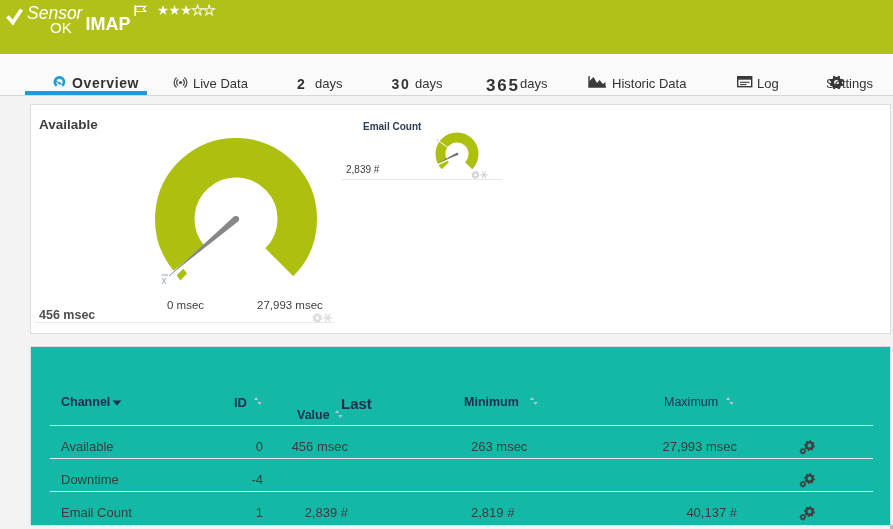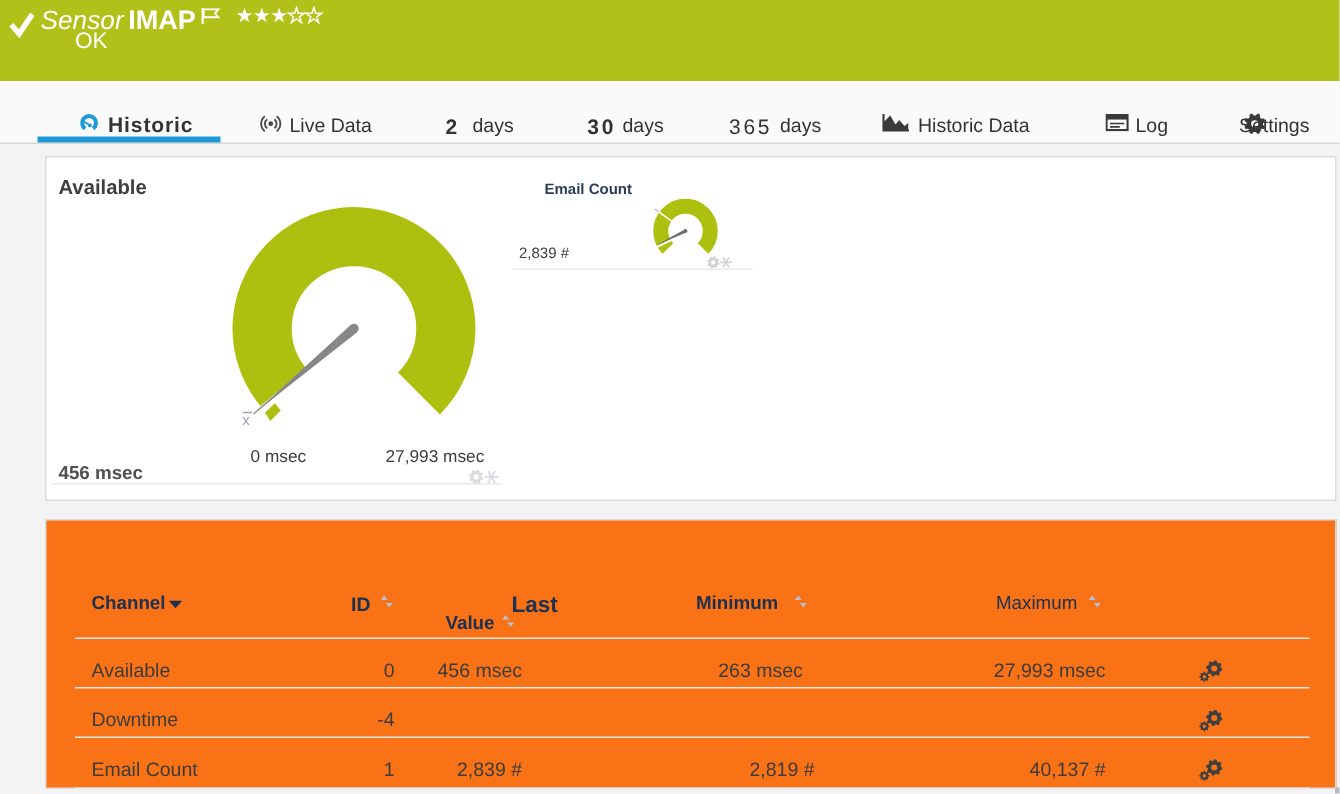--- a/index.html
+++ b/index.html
@@ -6,55 +6,55 @@
 .abs { position:absolute; white-space:nowrap; }
 .ti { position:absolute; }
 .sep { position:absolute; height:1px; background:#e9e9e9; }
 </style></head><body>
 
 <div class="abs" style="left:0;top:0;width:893px;height:54px;background:#b2c01a"></div>
 <svg class="abs" style="left:6px;top:6px" width="17" height="21" viewBox="0 0 17 21">
 <polyline points="1.5,10.5 6.8,16.5 15.5,3.5" fill="none" stroke="#fff" stroke-width="3.6"></polyline>
 </svg>
 <div class="abs" style="left:27px;top:3px;font-size:17.5px;font-style:italic;color:#fff">Sensor</div>
-<div class="abs" style="left:85.5px;top:3px;font-size:18px;font-weight:bold;color:#fff">IMAP</div>
+<div class="abs" style="left:85.5px;top:14px;font-size:18px;font-weight:bold;color:#fff">IMAP</div>
 <svg class="abs" style="left:134px;top:4.5px" width="14" height="12" viewBox="0 0 14 12">
 <line x1="1.1" y1="0.3" x2="1.1" y2="11" stroke="#fff" stroke-width="1.4"></line>
 <path d="M1.8,1.3 H11.6 L9.3,3.9 11.6,6.5 H1.8 Z" fill="none" stroke="#fff" stroke-width="1.2"></path>
 </svg>
 <svg class="abs" style="left:157px;top:4px" width="60" height="14" viewBox="0 0 60 14">
     <polygon points="6,1.05 7.23,4.8 11.18,4.82 8,7.15 9.2,10.91 6,8.6 2.8,10.91 4,7.15 0.82,4.82 4.77,4.8" fill="#fff"></polygon>
     <polygon points="17.55,1.05 18.78,4.8 22.73,4.82 19.55,7.15 20.75,10.91 17.55,8.6 14.35,10.91 15.55,7.15 12.37,4.82 16.32,4.8" fill="#fff"></polygon>
     <polygon points="29.1,1.05 30.33,4.8 34.28,4.82 31.1,7.15 32.3,10.91 29.1,8.6 25.9,10.91 27.1,7.15 23.92,4.82 27.87,4.8" fill="#fff"></polygon>
     <polygon points="40.65,1.05 41.88,4.8 45.83,4.82 42.65,7.15 43.85,10.91 40.65,8.6 37.45,10.91 38.65,7.15 35.47,4.82 39.42,4.8" fill="none" stroke="#fff" stroke-width="1.1" opacity="0.92"></polygon>
     <polygon points="52.2,1.05 53.43,4.8 57.38,4.82 54.2,7.15 55.4,10.91 52.2,8.6 49,10.91 50.2,7.15 47.02,4.82 50.97,4.8" fill="none" stroke="#fff" stroke-width="1.1" opacity="0.92"></polygon>
   </svg>
 <div class="abs" style="left:50px;top:19px;font-size:15px;font-weight:normal;color:#fff">OK</div>
 
 <div class="abs" style="left:0;top:54px;width:893px;height:42px;background:#fafafa;border-bottom:1px solid #d6d6d6"></div>
 <div class="abs" style="left:25px;top:91px;width:122px;height:4px;background:#1f9ad7"></div>
 <svg class="ti" style="left:52px;top:75px" width="15" height="14" viewBox="0 0 15 14">
 <path d="M4.76,10.67 A4.6,4.6 0 1 1 10.04,10.67" fill="none" stroke="#1f9ad7" stroke-width="2.7"></path>
 <line x1="7.8" y1="8.5" x2="3" y2="5.3" stroke="#1f9ad7" stroke-width="1.3"></line>
 <circle cx="7.9" cy="8.6" r="1.25" fill="#1f9ad7"></circle>
 </svg>
-<div class="abs" style="left:72px;top:75px;font-size:14px;font-weight:bold;color:#333;letter-spacing:0.6px">Historic</div>
+<div class="abs" style="left:72px;top:75px;font-size:14px;font-weight:bold;color:#333;letter-spacing:0.6px">Overview</div>
 <svg class="ti" style="left:172px;top:75.5px" width="17" height="13" viewBox="0 0 17 13">
     <circle cx="8.5" cy="6.5" r="1.6" fill="#4a4a4a"></circle>
     <path d="M10.9,3.43 A3.9,3.9 0 0 1 10.9,9.57" fill="none" stroke="#4a4a4a" stroke-width="1.25"></path>
     <path d="M6.1,9.57 A3.9,3.9 0 0 1 6.1,3.43" fill="none" stroke="#4a4a4a" stroke-width="1.25"></path>
     <path d="M12.44,1.46 A6.4,6.4 0 0 1 12.44,11.54" fill="none" stroke="#4a4a4a" stroke-width="1.25"></path>
     <path d="M4.56,11.54 A6.4,6.4 0 0 1 4.56,1.46" fill="none" stroke="#4a4a4a" stroke-width="1.25"></path>
   </svg>
 <div class="abs" style="left:193px;top:76px;font-size:13px;color:#333">Live Data</div>
 <div class="abs" style="left:297px;top:75.5px;font-size:14px;font-weight:bold;color:#333;letter-spacing:1.8px">2</div>
 <div class="abs" style="left:315px;top:76px;font-size:13px;color:#333">days</div>
 <div class="abs" style="left:391.5px;top:75.5px;font-size:14px;font-weight:bold;color:#333;letter-spacing:1.8px">30</div>
 <div class="abs" style="left:415px;top:76px;font-size:13px;color:#333">days</div>
-<div class="abs" style="left:486px;top:75.5px;font-size:14px;font-weight:normal;color:#333;letter-spacing:1.8px">365</div>
+<div class="abs" style="left:486px;top:75.5px;font-size:17px;font-weight:bold;color:#333;letter-spacing:1.8px">365</div>
 <div class="abs" style="left:520px;top:76px;font-size:13px;color:#333">days</div>
 <svg class="ti" style="left:588px;top:75px" width="19" height="13" viewBox="0 0 19 13">
 <polygon points="1,12 1,6.5 5.5,2 9,8 11.5,5 15,9 17.5,7 17.5,12" fill="#3a3a3a"></polygon>
 <path d="M1,1 V12 H18" fill="none" stroke="#3a3a3a" stroke-width="1.4"></path>
 </svg>
 <div class="abs" style="left:612px;top:76px;font-size:13px;color:#333">Historic Data</div>
 <svg class="ti" style="left:736.5px;top:76px" width="16" height="12" viewBox="0 0 16 12">
 <rect x="0.7" y="0.7" width="14" height="10" fill="none" stroke="#3a3a3a" stroke-width="1.4"></rect>
 <rect x="0.7" y="0.7" width="14" height="3" fill="#3a3a3a"></rect>
 <line x1="3" y1="6.3" x2="12.5" y2="6.3" stroke="#3a3a3a" stroke-width="1.1"></line>
@@ -99,21 +99,21 @@
   <div class="abs" style="left:315px;top:58.5px;font-size:10px;color:#3c3c3c">2,839 #</div>
   <div class="sep" style="left:311px;top:74px;width:160px"></div>
   <svg style="position:absolute;left:440px;top:64.5px" width="18" height="9.9" viewBox="0 0 18 9.9">
 <path d="M8.6,5.54 L8.35,6.48 L7.28,6.61 L6.82,7.21 L6.98,8.27 L6.13,8.75 L5.3,8.09 L4.54,8.19 L3.91,9.05 L2.97,8.8 L2.84,7.73 L2.24,7.27 L1.18,7.43 L0.7,6.58 L1.36,5.75 L1.26,4.99 L0.4,4.36 L0.65,3.42 L1.72,3.29 L2.18,2.69 L2.02,1.63 L2.87,1.15 L3.7,1.81 L4.46,1.71 L5.09,0.85 L6.03,1.1 L6.16,2.17 L6.76,2.63 L7.82,2.47 L8.3,3.32 L7.64,4.15 L7.74,4.91 Z M3.06,4.95 a1.44,1.44 0 1 0 2.88,0 a1.44,1.44 0 1 0 -2.88,0 Z" fill="#d2d2d6" fill-rule="evenodd"></path>
       <line x1="16.92" y1="4.95" x2="9.18" y2="4.95" stroke="#d2d2d6" stroke-width="1.08"></line>
       <line x1="14.99" y1="8.3" x2="11.11" y2="1.6" stroke="#d2d2d6" stroke-width="1.08"></line>
       <line x1="11.12" y1="8.3" x2="14.99" y2="1.6" stroke="#d2d2d6" stroke-width="1.08"></line>
     </svg>
 </div>
 
-<div class="abs" style="left:30px;top:346px;width:861px;height:180px;background:#f97316;border:1px solid #dcdcdc">
+<div class="abs" style="left:30px;top:346px;width:861px;height:180px;background:#14b8a6;border:1px solid #dcdcdc">
   <div class="abs" style="left:30px;top:47.5px;font-size:12.5px;font-weight:bold;color:#20304f">Channel</div>
   <svg style="position:absolute;left:81px;top:52.5px" width="10" height="6" viewBox="0 0 10 6">
       <polygon points="0.5,0.5 9.5,0.5 5,5.5" fill="#20304f"></polygon>
     </svg>
   <div class="abs" style="left:203px;top:48px;font-size:13px;font-weight:bold;color:#20304f">ID</div>
   <svg style="position:absolute;left:222px;top:49px" width="10" height="10" viewBox="0 0 10 10">
 <polygon points="0.8,4 3.1,1 5.4,4" fill="#b6c0d2"></polygon>
 <polygon points="4.2,6 6.5,9 8.8,6" fill="#b6c0d2"></polygon>
 </svg>
   <div class="abs" style="left:310px;top:48px;font-size:15px;font-weight:bold;color:#20304f">Last</div>
@@ -133,37 +133,37 @@
 <polygon points="4.2,6 6.5,9 8.8,6" fill="#b6c0d2"></polygon>
 </svg>
   <div class="sep" style="left:19px;top:78px;width:823px"></div>
   <div class="sep" style="left:19px;top:111px;width:823px"></div>
   <div class="sep" style="left:19px;top:144px;width:823px"></div>
   <div class="sep" style="left:19px;top:177.5px;width:823px"></div>
 
   <div class="abs" style="left:30px;top:92px;font-size:13px;color:#3c3c3c">Available</div>
   <div class="abs" style="left:180px;top:92px;width:52px;text-align:right;font-size:13px;color:#3c3c3c">0</div>
   <div class="abs" style="left:250px;top:92px;width:67px;text-align:right;font-size:13px;color:#3c3c3c">456 msec</div>
-  <div class="abs" style="left:440px;top:92px;width:72px;text-align:center;font-size:13px;color:#3c3c3c">263 msec</div>
+  <div class="abs" style="left:440px;top:92px;width:72px;text-align:left;font-size:13px;color:#3c3c3c">263 msec</div>
   <div class="abs" style="left:630px;top:92px;width:76px;text-align:right;font-size:13px;color:#3c3c3c">27,993 msec</div>
   <svg style="position:absolute;left:768px;top:93px" width="16" height="15" viewBox="0 0 16 15">
       <path d="M15.99,5.91 L15.77,7.19 L14.46,7.51 L13.91,8.38 L14.16,9.7 L13.1,10.44 L11.95,9.75 L10.94,9.98 L10.19,11.09 L8.91,10.87 L8.59,9.56 L7.72,9.01 L6.4,9.26 L5.66,8.2 L6.35,7.05 L6.12,6.04 L5.01,5.29 L5.23,4.01 L6.54,3.69 L7.09,2.82 L6.84,1.5 L7.9,0.76 L9.05,1.45 L10.06,1.22 L10.81,0.11 L12.09,0.33 L12.41,1.64 L13.28,2.19 L14.6,1.94 L15.34,3 L14.65,4.15 L14.88,5.16 Z M8.5,5.6 a2,2 0 1 0 4,0 a2,2 0 1 0 -4,0 Z" fill="#3f3f3f" fill-rule="evenodd"></path>
 <path d="M7.28,10.8 L7.28,11.6 L6.4,11.91 L6.17,12.47 L6.57,13.3 L6,13.87 L5.17,13.47 L4.61,13.7 L4.3,14.58 L3.5,14.58 L3.19,13.7 L2.63,13.47 L1.8,13.87 L1.23,13.3 L1.63,12.47 L1.4,11.91 L0.52,11.6 L0.52,10.8 L1.4,10.49 L1.63,9.93 L1.23,9.1 L1.8,8.53 L2.63,8.93 L3.19,8.7 L3.5,7.82 L4.3,7.82 L4.61,8.7 L5.17,8.93 L6,8.53 L6.57,9.1 L6.17,9.93 L6.4,10.49 Z M2.75,11.2 a1.15,1.15 0 1 0 2.3,0 a1.15,1.15 0 1 0 -2.3,0 Z" fill="#3f3f3f" fill-rule="evenodd"></path>
     </svg>
 
   <div class="abs" style="left:30px;top:125px;font-size:13px;color:#3c3c3c">Downtime</div>
   <div class="abs" style="left:180px;top:125px;width:52px;text-align:right;font-size:13px;color:#3c3c3c">-4</div>
   <svg style="position:absolute;left:768px;top:126px" width="16" height="15" viewBox="0 0 16 15">
       <path d="M15.99,5.91 L15.77,7.19 L14.46,7.51 L13.91,8.38 L14.16,9.7 L13.1,10.44 L11.95,9.75 L10.94,9.98 L10.19,11.09 L8.91,10.87 L8.59,9.56 L7.72,9.01 L6.4,9.26 L5.66,8.2 L6.35,7.05 L6.12,6.04 L5.01,5.29 L5.23,4.01 L6.54,3.69 L7.09,2.82 L6.84,1.5 L7.9,0.76 L9.05,1.45 L10.06,1.22 L10.81,0.11 L12.09,0.33 L12.41,1.64 L13.28,2.19 L14.6,1.94 L15.34,3 L14.65,4.15 L14.88,5.16 Z M8.5,5.6 a2,2 0 1 0 4,0 a2,2 0 1 0 -4,0 Z" fill="#3f3f3f" fill-rule="evenodd"></path>
 <path d="M7.28,10.8 L7.28,11.6 L6.4,11.91 L6.17,12.47 L6.57,13.3 L6,13.87 L5.17,13.47 L4.61,13.7 L4.3,14.58 L3.5,14.58 L3.19,13.7 L2.63,13.47 L1.8,13.87 L1.23,13.3 L1.63,12.47 L1.4,11.91 L0.52,11.6 L0.52,10.8 L1.4,10.49 L1.63,9.93 L1.23,9.1 L1.8,8.53 L2.63,8.93 L3.19,8.7 L3.5,7.82 L4.3,7.82 L4.61,8.7 L5.17,8.93 L6,8.53 L6.57,9.1 L6.17,9.93 L6.4,10.49 Z M2.75,11.2 a1.15,1.15 0 1 0 2.3,0 a1.15,1.15 0 1 0 -2.3,0 Z" fill="#3f3f3f" fill-rule="evenodd"></path>
     </svg>
 
   <div class="abs" style="left:30px;top:158px;font-size:13px;color:#3c3c3c">Email Count</div>
   <div class="abs" style="left:180px;top:158px;width:52px;text-align:right;font-size:13px;color:#3c3c3c">1</div>
   <div class="abs" style="left:250px;top:158px;width:67px;text-align:right;font-size:13px;color:#3c3c3c">2,839 #</div>
-  <div class="abs" style="left:440px;top:158px;width:72px;text-align:right;font-size:13px;color:#3c3c3c">2,819 #</div>
+  <div class="abs" style="left:440px;top:158px;width:72px;text-align:left;font-size:13px;color:#3c3c3c">2,819 #</div>
   <div class="abs" style="left:630px;top:158px;width:76px;text-align:right;font-size:13px;color:#3c3c3c">40,137 #</div>
   <svg style="position:absolute;left:768px;top:159px" width="16" height="15" viewBox="0 0 16 15">
       <path d="M15.99,5.91 L15.77,7.19 L14.46,7.51 L13.91,8.38 L14.16,9.7 L13.1,10.44 L11.95,9.75 L10.94,9.98 L10.19,11.09 L8.91,10.87 L8.59,9.56 L7.72,9.01 L6.4,9.26 L5.66,8.2 L6.35,7.05 L6.12,6.04 L5.01,5.29 L5.23,4.01 L6.54,3.69 L7.09,2.82 L6.84,1.5 L7.9,0.76 L9.05,1.45 L10.06,1.22 L10.81,0.11 L12.09,0.33 L12.41,1.64 L13.28,2.19 L14.6,1.94 L15.34,3 L14.65,4.15 L14.88,5.16 Z M8.5,5.6 a2,2 0 1 0 4,0 a2,2 0 1 0 -4,0 Z" fill="#3f3f3f" fill-rule="evenodd"></path>
 <path d="M7.28,10.8 L7.28,11.6 L6.4,11.91 L6.17,12.47 L6.57,13.3 L6,13.87 L5.17,13.47 L4.61,13.7 L4.3,14.58 L3.5,14.58 L3.19,13.7 L2.63,13.47 L1.8,13.87 L1.23,13.3 L1.63,12.47 L1.4,11.91 L0.52,11.6 L0.52,10.8 L1.4,10.49 L1.63,9.93 L1.23,9.1 L1.8,8.53 L2.63,8.93 L3.19,8.7 L3.5,7.82 L4.3,7.82 L4.61,8.7 L5.17,8.93 L6,8.53 L6.57,9.1 L6.17,9.93 L6.4,10.49 Z M2.75,11.2 a1.15,1.15 0 1 0 2.3,0 a1.15,1.15 0 1 0 -2.3,0 Z" fill="#3f3f3f" fill-rule="evenodd"></path>
     </svg>
 </div>
 
 <div class="abs" style="left:889.5px;top:524.5px;width:3.5px;height:4px;background:#b9b9b9"></div>
 </body></html>

